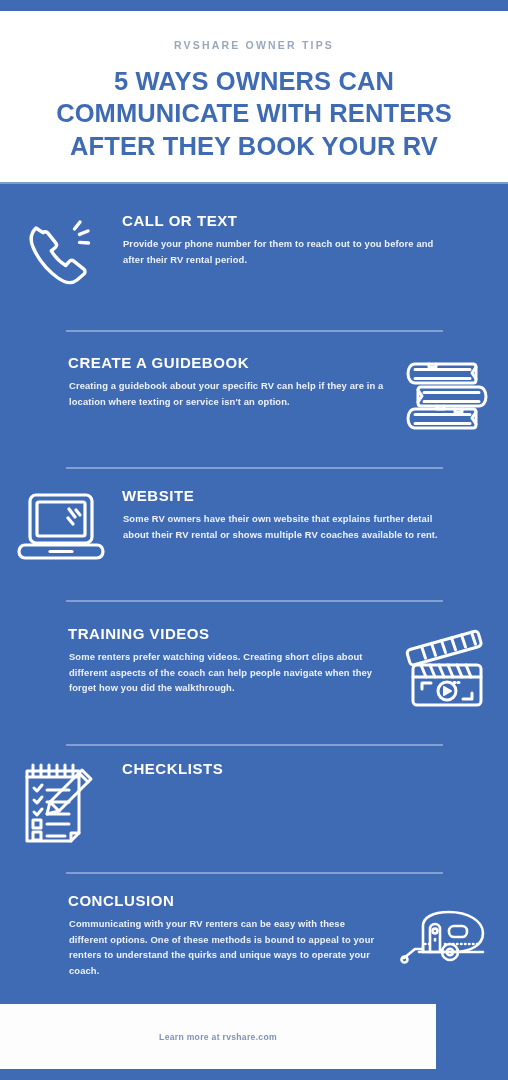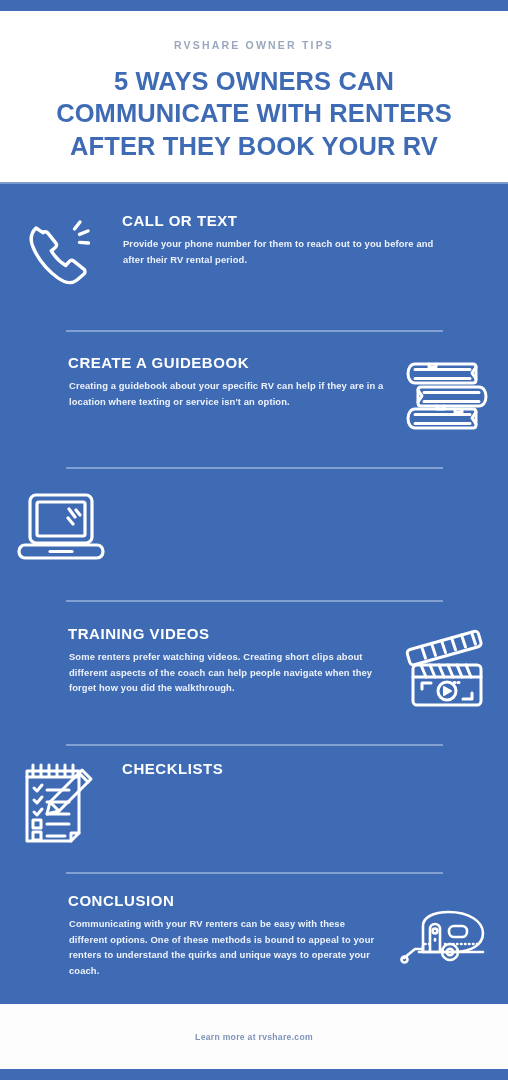--- a/index.html
+++ b/index.html
@@ -130,21 +130,21 @@
     width: 377px;
     height: 2px;
     background: #8fa9d8;
     opacity: .85;
   }
 
   
   .footer {
     position: absolute;
     left: 0; bottom: 11px;
-    width: 508px;
+    width: 436px;
     height: 65px;
     background: #fdfdfd;
     display: flex;
     align-items: center;
     justify-content: center;
   }
   .footer-text {
     font-size: 8.6px;
     font-weight: 700;
     color: #7e93b8;
@@ -217,20 +217,24 @@
     <div class="row left-icon" style="top:305px;">
       <div class="icon-cell">
         <svg width="88" height="78" viewBox="0 0 88 78" fill="none" stroke="#ffffff" stroke-width="3.2" stroke-linecap="round" stroke-linejoin="round">
           <rect x="13" y="6" width="62" height="48" rx="6"></rect>
           <rect x="20" y="13" width="48" height="34" rx="2"></rect>
           <path d="M52 20l6 8M59 21l4 5M51 29l5 6"></path>
           <path d="M8 56h72c3.5 0 6 3 6 6.5S83.5 69 80 69H8c-3.5 0-6-3-6-6.5S4.5 56 8 56z"></path>
           <path d="M33 62.5h22"></path>
         </svg>
       </div>
+      <div class="text-cell">
+        <p class="sec-title">WEBSITE</p>
+        <p class="sec-body">Some RV owners have their own website that explains further detail about their RV rental or shows multiple RV coaches available to rent.</p>
+      </div>
     </div>
     <div class="divider" style="top:418px;"></div>
 
     <div class="row right-icon" style="top:443px;">
       <div class="text-cell">
         <p class="sec-title">TRAINING VIDEOS</p>
         <p class="sec-body">Some renters prefer watching videos. Creating short clips about different aspects of the coach can help people navigate when they forget how you did the walkthrough.</p>
       </div>
       <div class="icon-cell">
         <svg width="86" height="82" viewBox="0 0 86 82" fill="none" stroke="#ffffff" stroke-width="3" stroke-linecap="round" stroke-linejoin="round">

